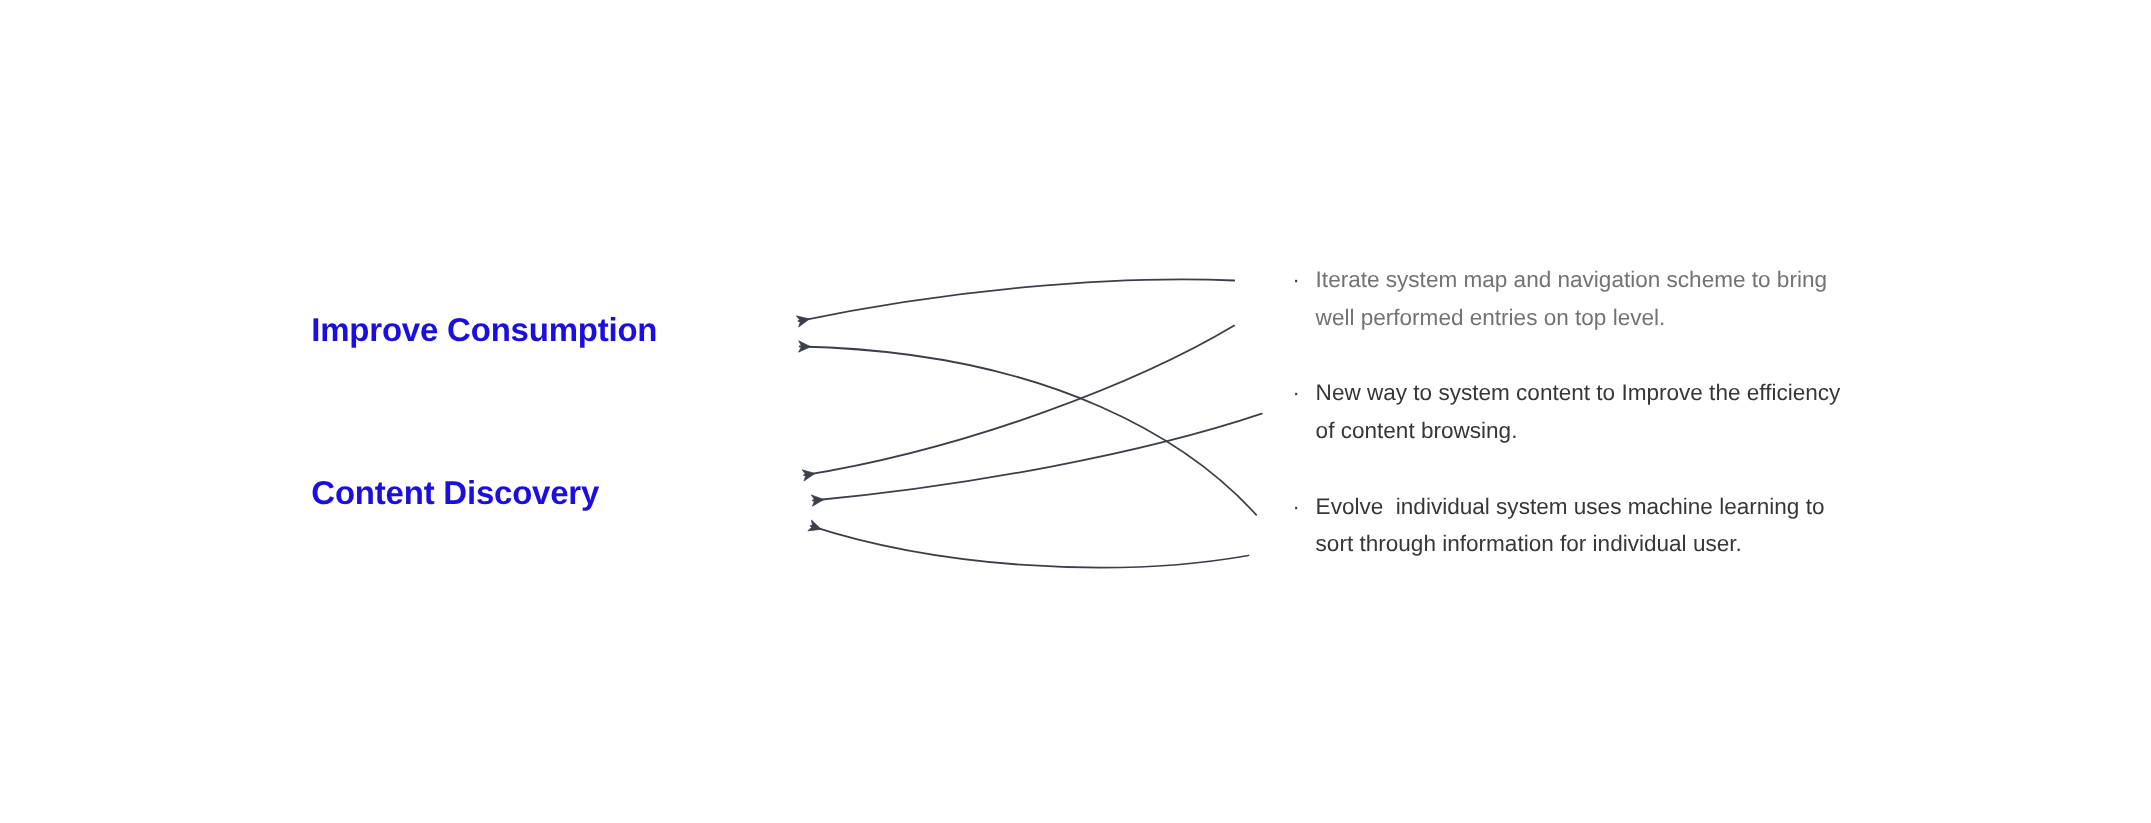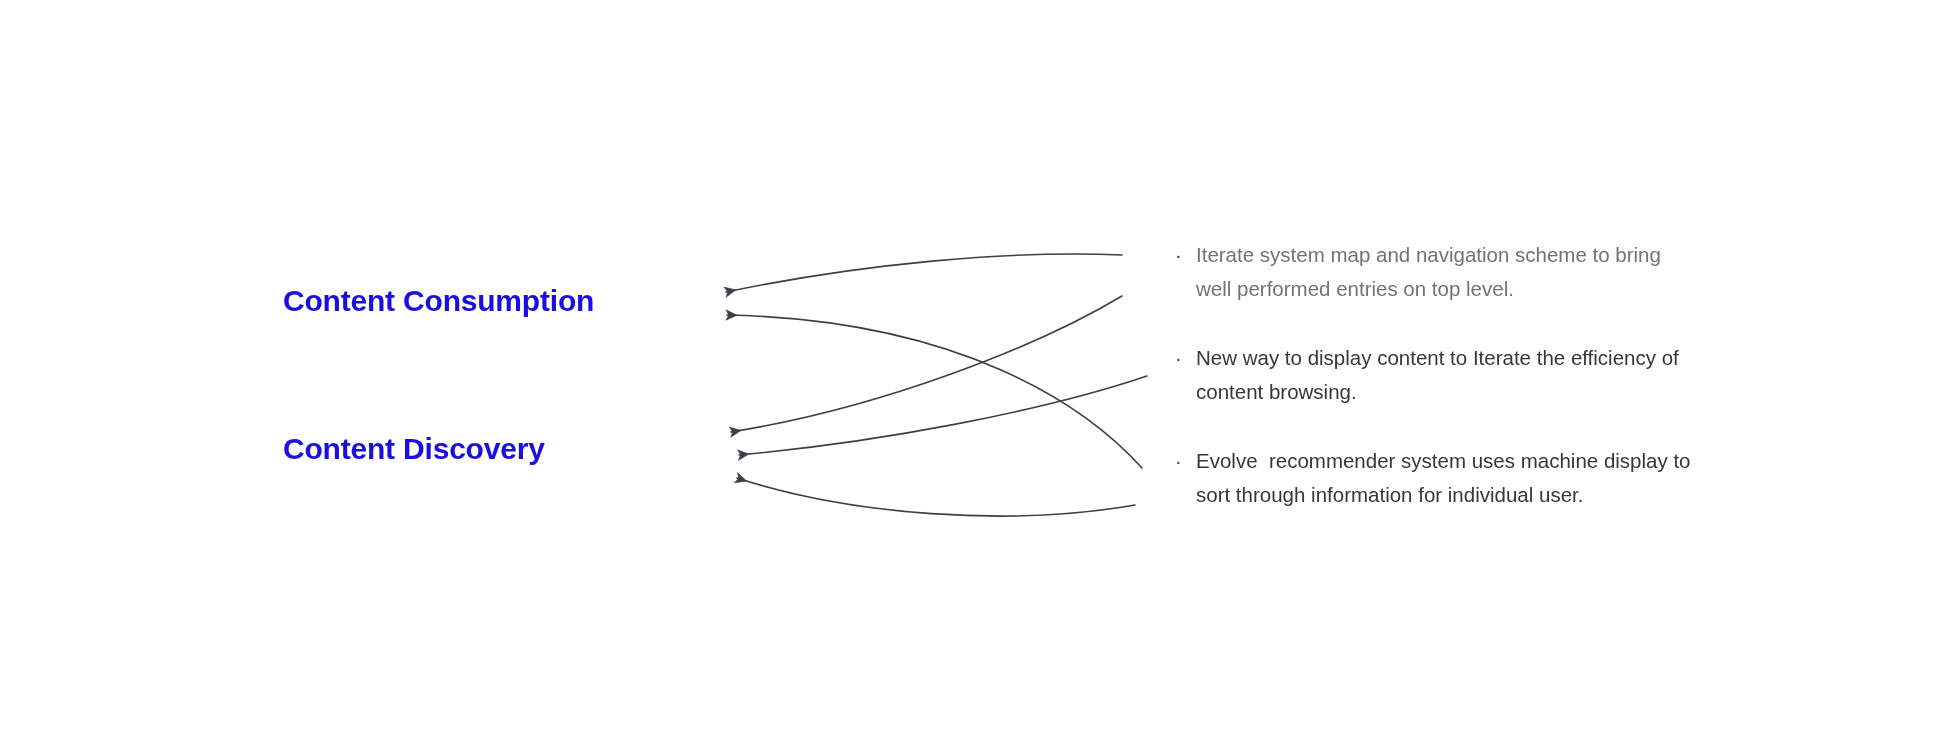--- a/index.html
+++ b/index.html
@@ -84,21 +84,21 @@
     font-weight: normal;
     white-space: pre-wrap;
   }
 </style>
 </head>
 <body>
 
 <div id="slide" style="background: rgb(255, 255, 255);">
 
   <div class="heading-col">
-    <div class="heading heading-1" style="color: rgb(26, 15, 224);">Content Consumption</div>
+    <div class="heading heading-1" style="color: rgb(26, 15, 224);">Improve Consumption</div>
     <div class="heading heading-2" style="color: rgb(26, 15, 224);">Content Discovery</div>
   </div>
 
   <svg class="connectors" viewBox="0 0 1955 748" width="1955" height="748">
     <defs>
       <marker id="arrowL" markerWidth="14" markerHeight="12" refX="11" refY="6" orient="auto" markerUnits="userSpaceOnUse">
         <path d="M 12,0.8 L 1,6 L 12,11.2 L 9.2,6 Z" fill="#3a3f4a" stroke="#3a3f4a" stroke-width="0.6" stroke-linejoin="round"></path>
       </marker>
     </defs>
 
@@ -118,23 +118,23 @@
 
   <div class="bullet-col">
 
     <div class="bullet-item">
       <span class="bullet-dot" style="color: rgb(60, 60, 60);">·</span>
       <span class="bullet-text" style="color: #737373;">Iterate system map and navigation scheme to bring well performed entries on top level.</span>
     </div>
 
     <div class="bullet-item">
       <span class="bullet-dot" style="color: rgb(60, 60, 60);">·</span>
-      <span class="bullet-text" style="color: rgb(55, 55, 55);">New way to display content to Iterate the efficiency of content browsing.</span>
+      <span class="bullet-text" style="color: rgb(55, 55, 55);">New way to system content to Improve the efficiency of content browsing.</span>
     </div>
 
     <div class="bullet-item">
       <span class="bullet-dot" style="color: rgb(60, 60, 60);">·</span>
-      <span class="bullet-text" style="color: rgb(55, 55, 55);">Evolve  recommender system uses machine display to sort through information for individual user.</span>
+      <span class="bullet-text" style="color: rgb(55, 55, 55);">Evolve  individual system uses machine learning to sort through information for individual user.</span>
     </div>
 
   </div>
 
 </div>
 
 </body></html>

